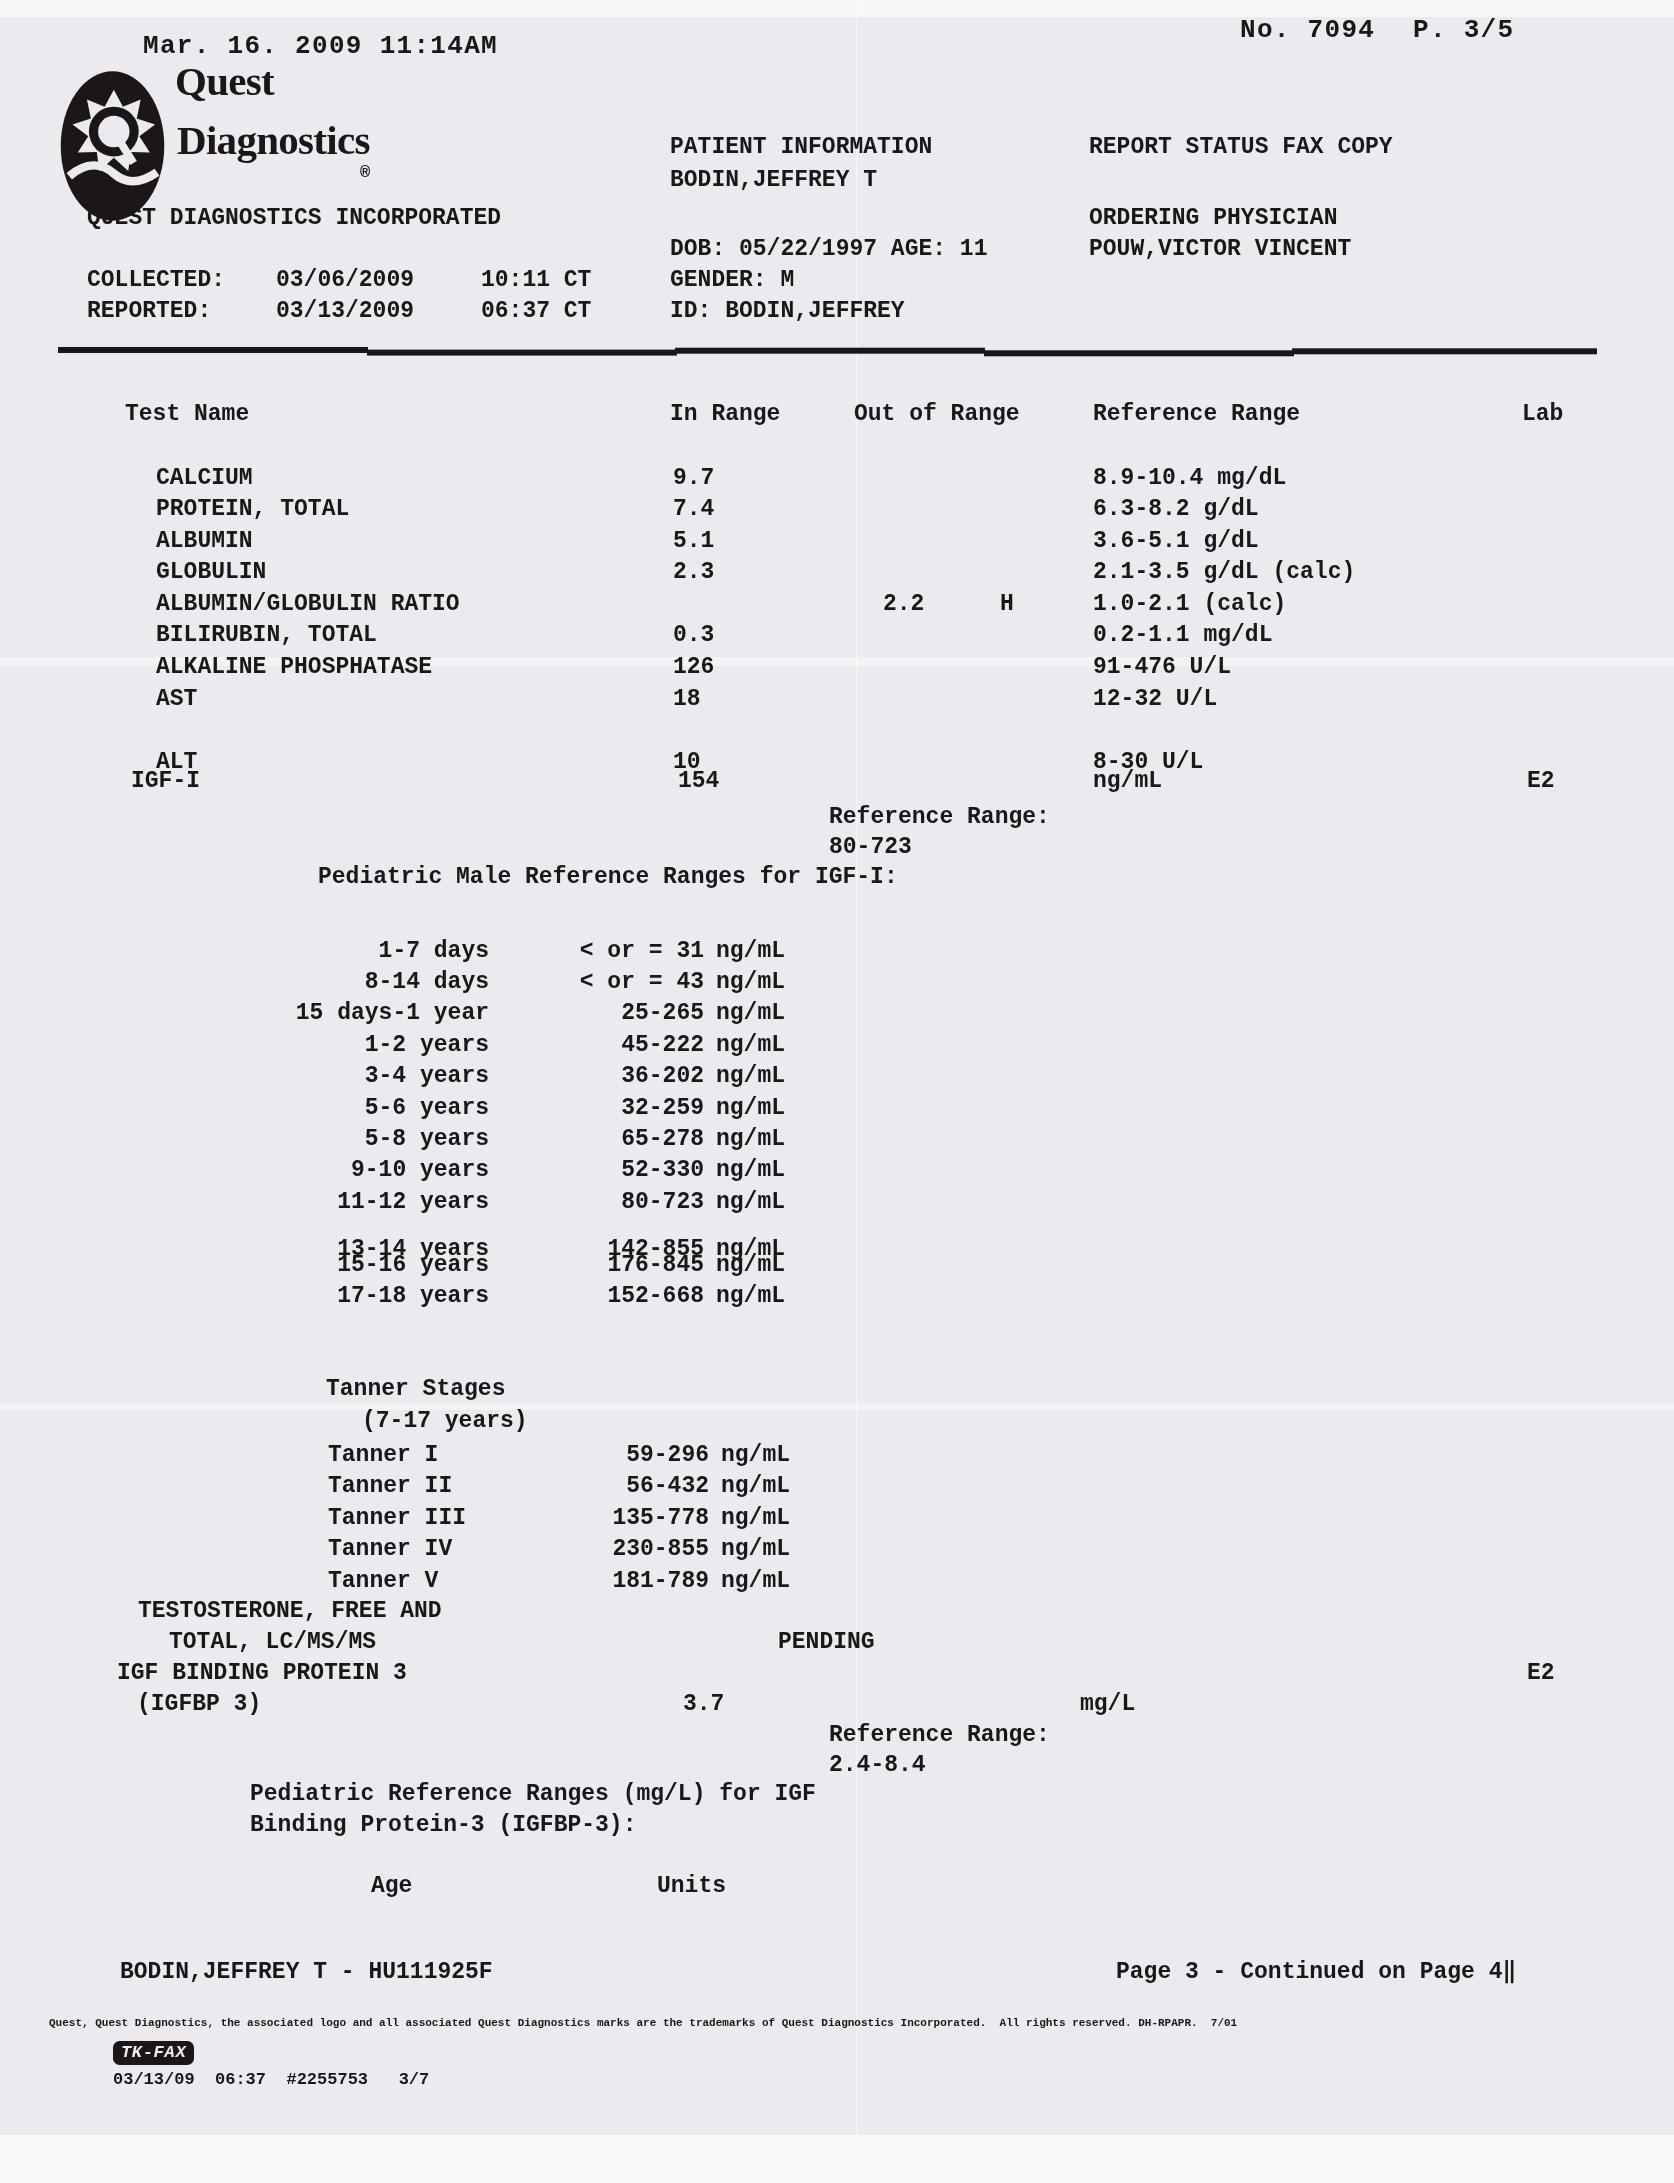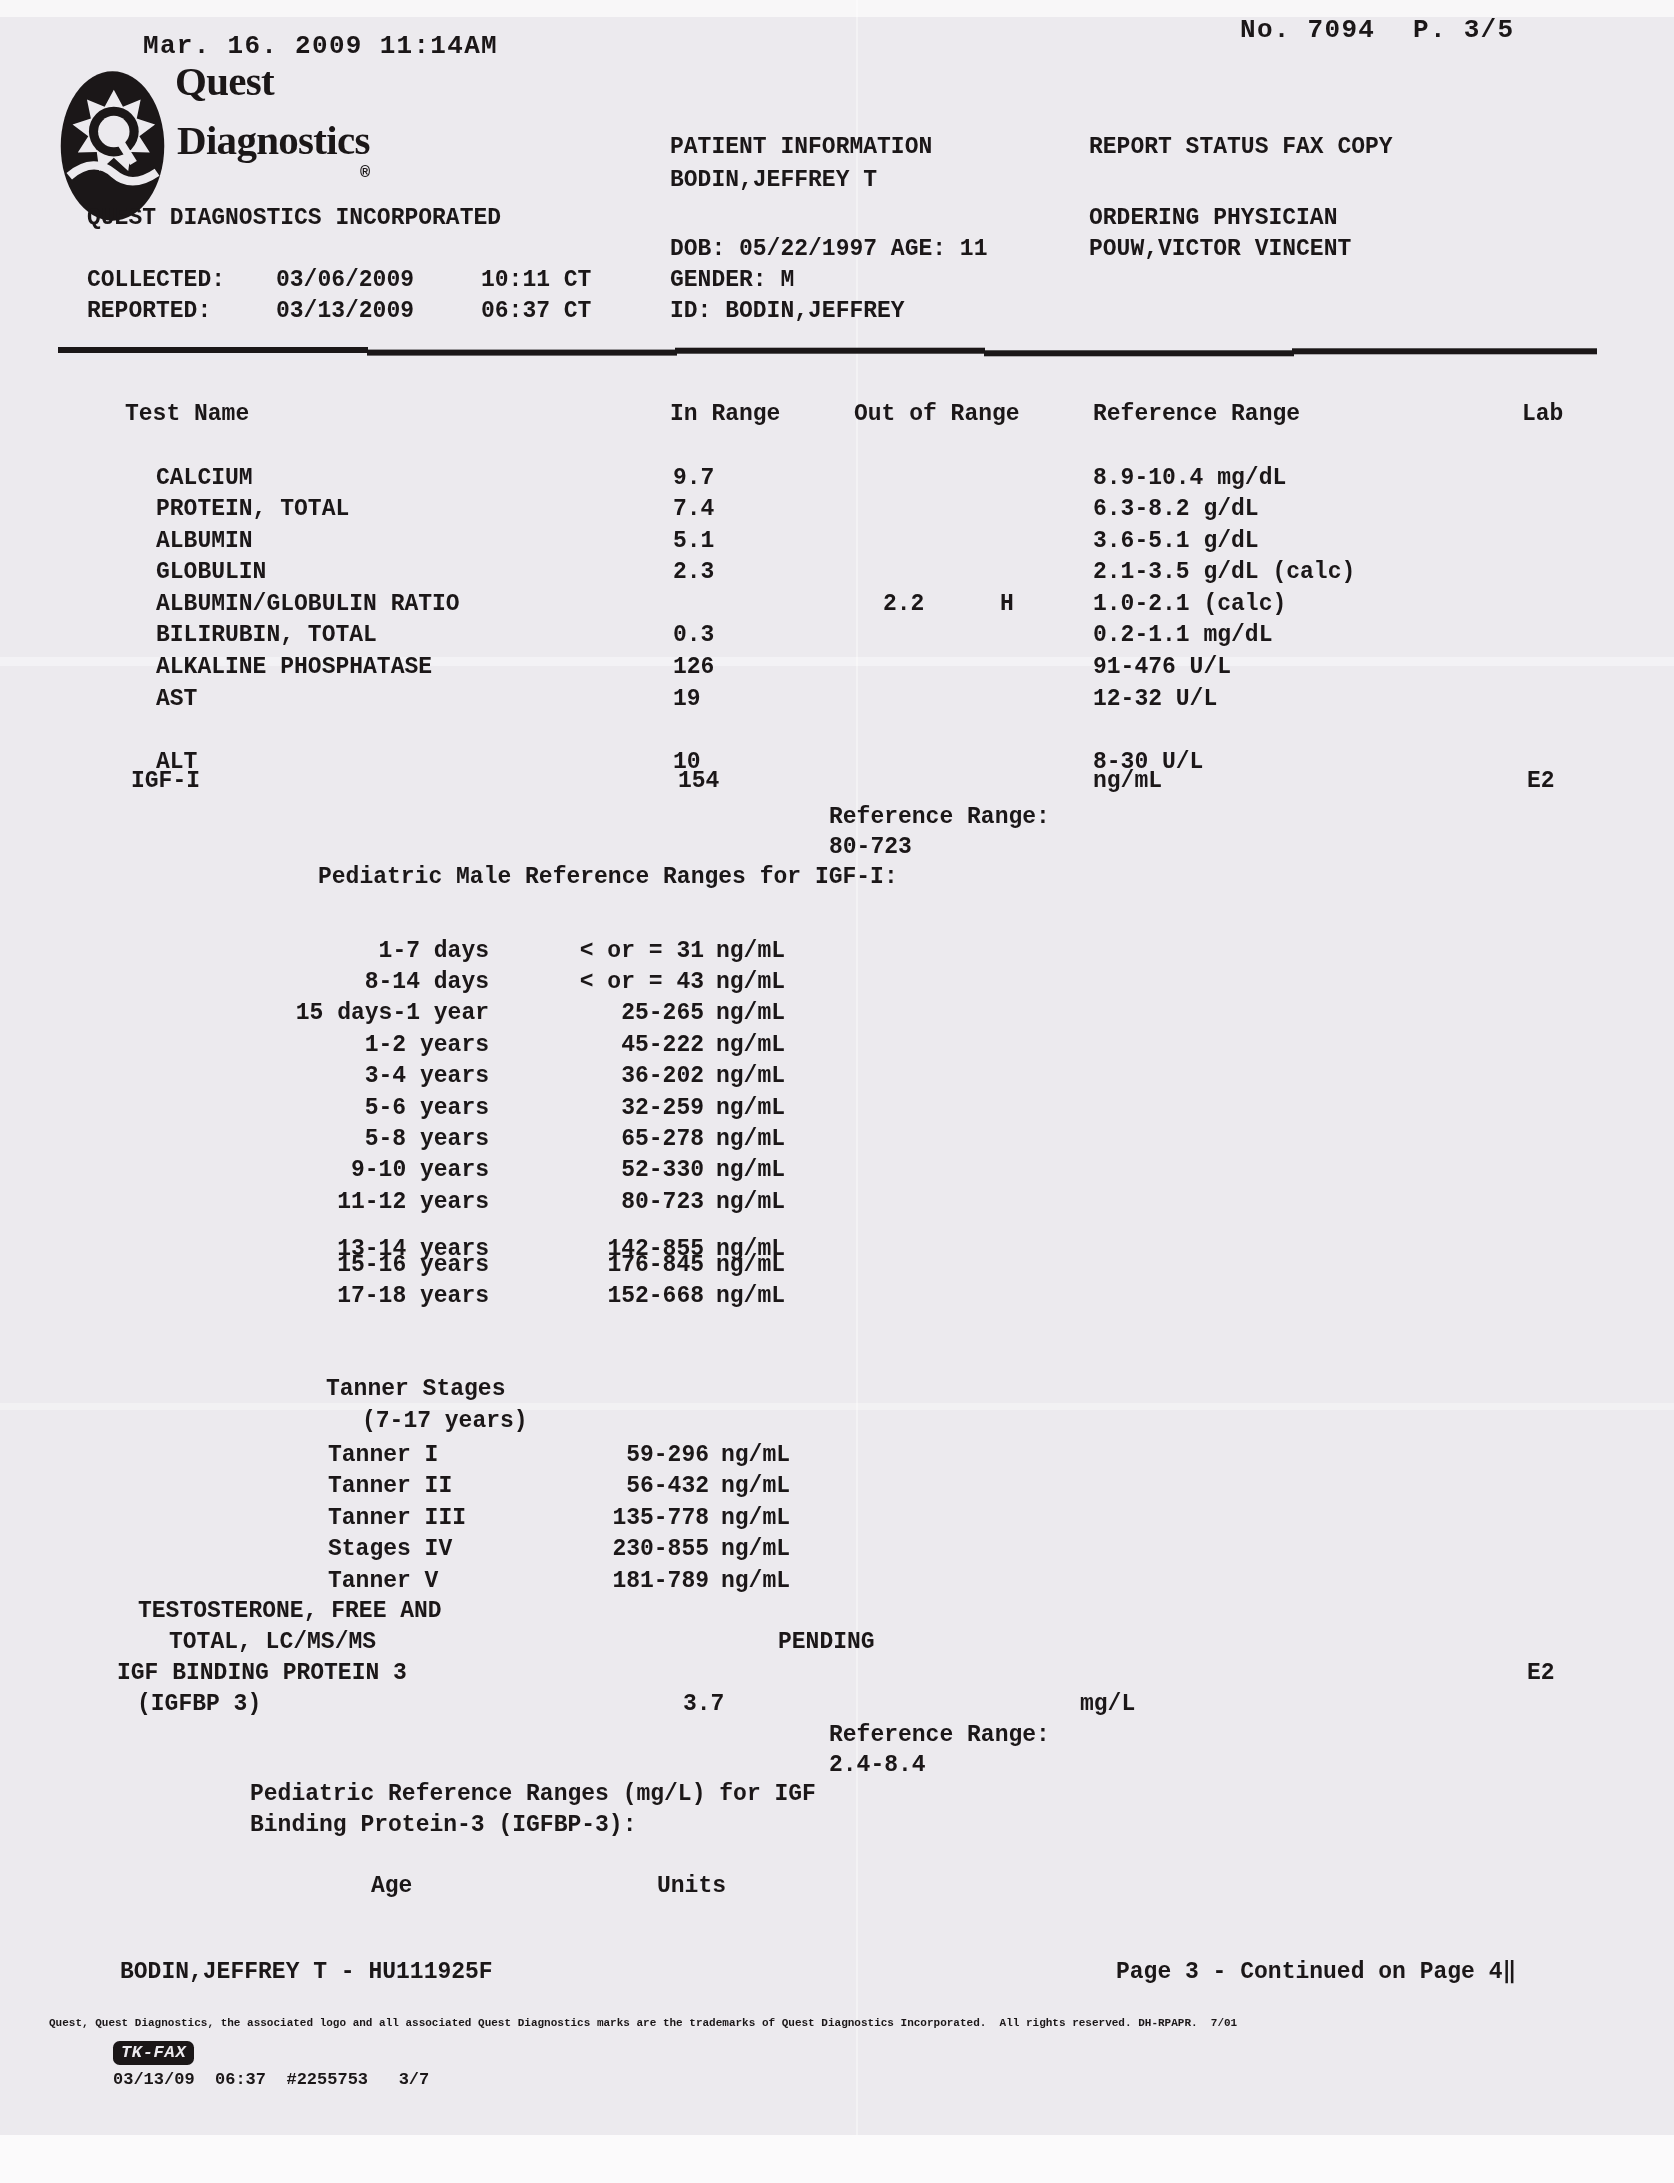--- a/index.html
+++ b/index.html
@@ -152,21 +152,21 @@
       <div class="row" style="top: 654px;">
         <span class="c-name">ALKALINE PHOSPHATASE</span>
         <span class="c-in">126</span>
         <span class="c-out"></span>
         <span class="c-flag"></span>
         <span class="c-ref">91-476 U/L</span>
         <span class="c-lab"></span>
       </div>
       <div class="row" style="top: 686px;">
         <span class="c-name">AST</span>
-        <span class="c-in">19</span>
+        <span class="c-in">18</span>
         <span class="c-out"></span>
         <span class="c-flag"></span>
         <span class="c-ref">12-32 U/L</span>
         <span class="c-lab"></span>
       </div>
       <div class="row" style="top: 749px;">
         <span class="c-name">ALT</span>
         <span class="c-in">10</span>
         <span class="c-out"></span>
         <span class="c-flag"></span>
@@ -260,21 +260,21 @@
         <span class="s-label">Tanner II</span>
         <span class="s-val">56-432</span>
         <span class="s-unit">ng/mL</span>
       </div>
       <div class="row" style="top: 1505px; padding-left: 48px;">
         <span class="s-label">Tanner III</span>
         <span class="s-val">135-778</span>
         <span class="s-unit">ng/mL</span>
       </div>
       <div class="row" style="top: 1536px;">
-        <span class="s-label">Stages IV</span>
+        <span class="s-label">Tanner IV</span>
         <span class="s-val">230-855</span>
         <span class="s-unit">ng/mL</span>
       </div>
       <div class="row" style="top: 1568px;">
         <span class="s-label">Tanner V</span>
         <span class="s-val">181-789</span>
         <span class="s-unit">ng/mL</span>
       </div>
     </div>
 

